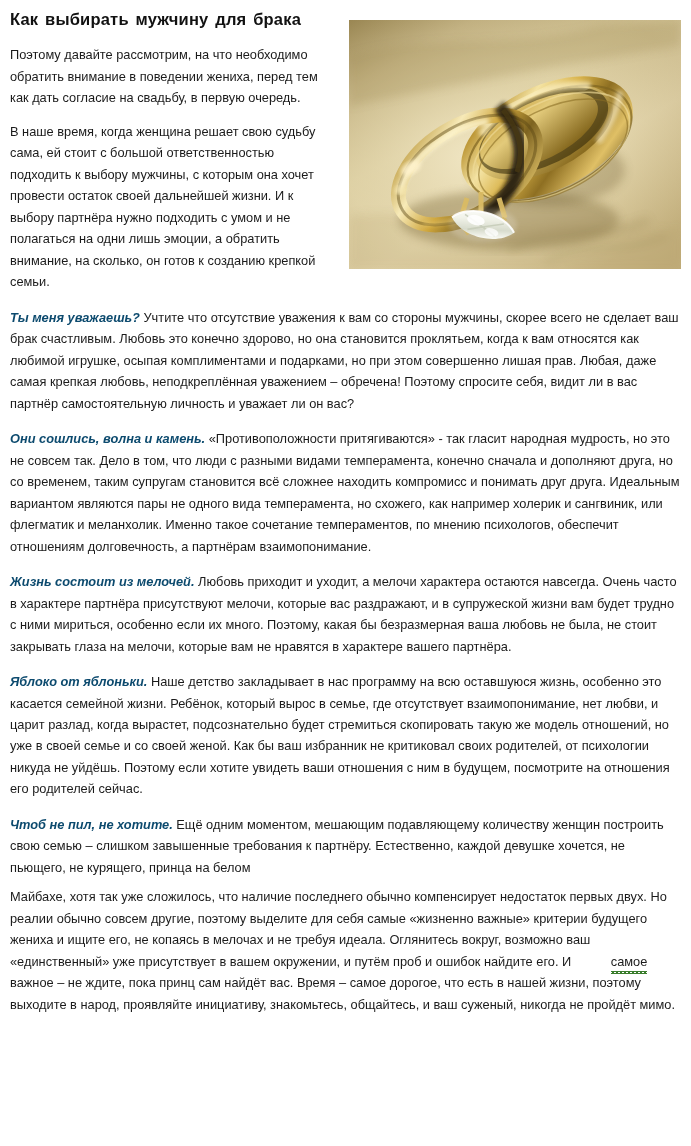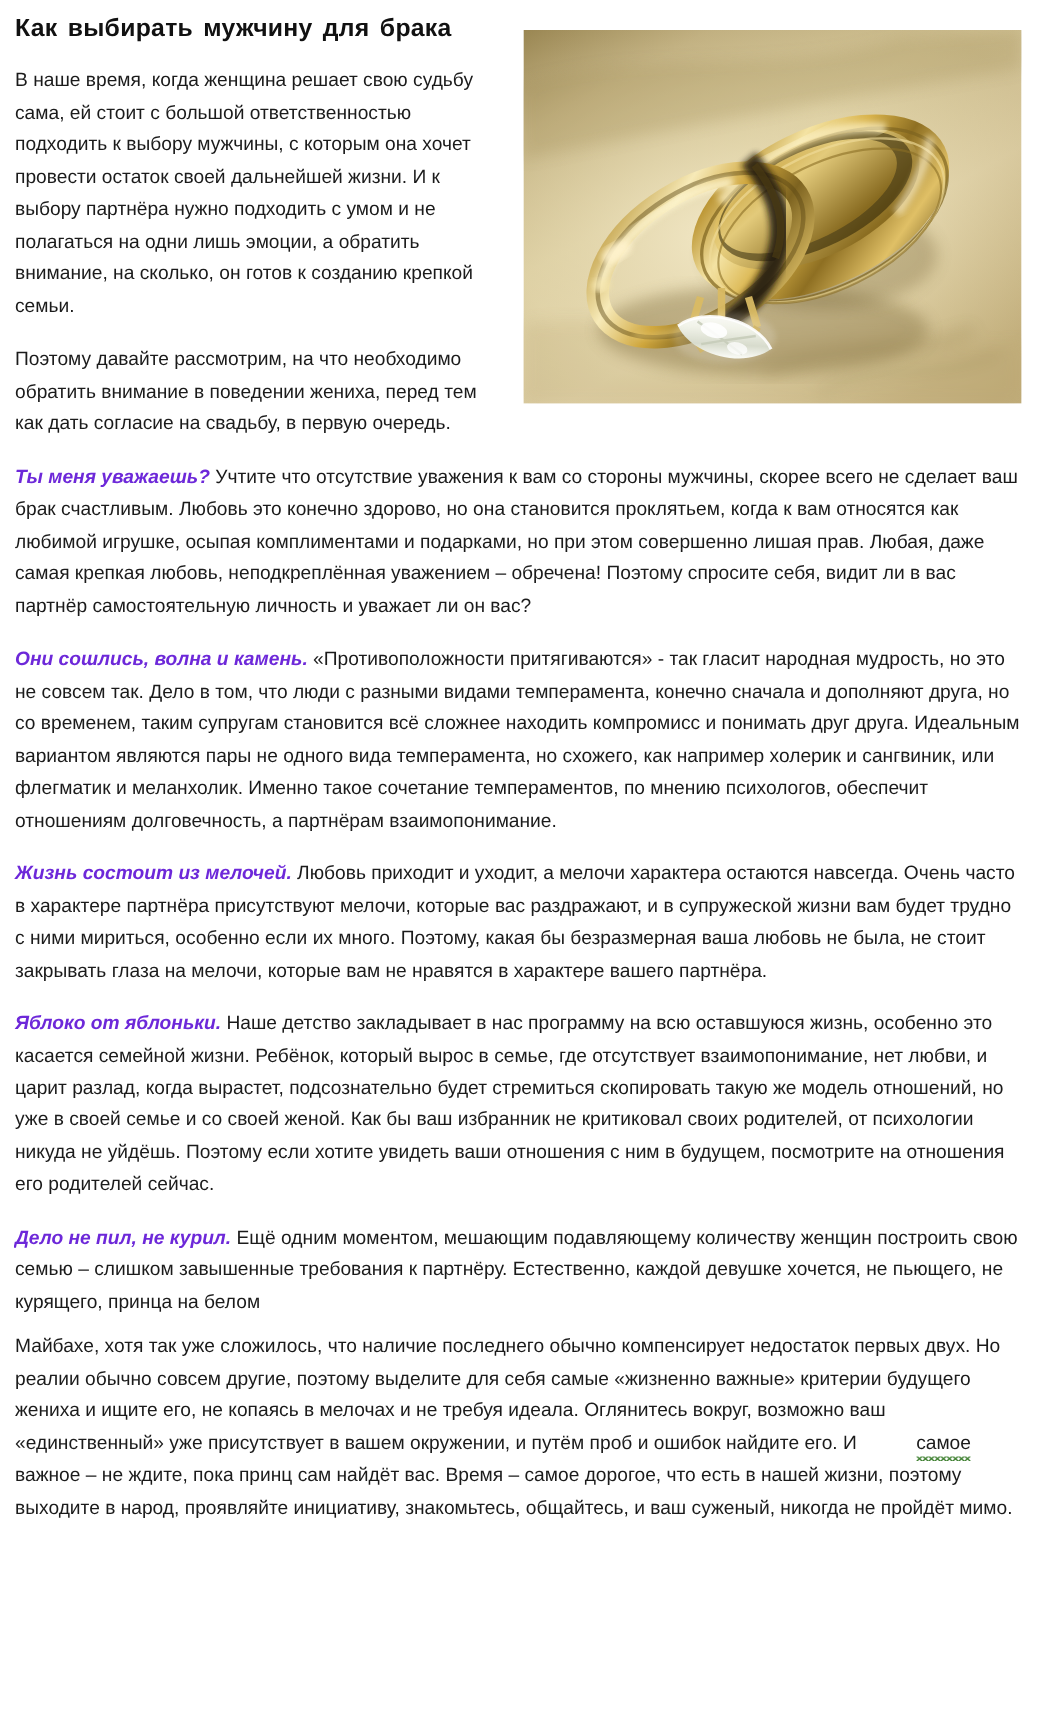--- a/index.html
+++ b/index.html
@@ -56,21 +56,21 @@
     color: #1b1b1b;
     text-align: left;
   }
   .para.gap-top   { margin-top: 14px; }
   .para.gap-small { margin-top: 8px; }
   .para.first     { margin-top: 12px; }
 
   .lead {
     font-weight: bold;
     font-style: italic;
-    color: #6d28d9;
+    color: #0c4a6e;
   }
 
   
   .squiggle {
     position: relative;
     display: inline-block;
     margin-left: 36px;
   }
   .squiggle::after {
     content: "";
@@ -195,45 +195,45 @@
 
       <ellipse cx="134" cy="205" rx="34" ry="17" fill="#ffffff" opacity="0.18" filter="url(#soft)"></ellipse>
 
       <ellipse cx="62" cy="148" rx="11" ry="6" fill="#fff3cd" opacity="0.85" filter="url(#soft)" transform="rotate(-30 62 148)"></ellipse>
       <ellipse cx="52" cy="170" rx="7" ry="4" fill="#f6e6ac" opacity="0.6" filter="url(#soft)"></ellipse>
     </svg>
   </div>
 
   <h1 class="page-title">Как выбирать мужчину для брака</h1>
 
+  <p class="para gap-top">
+    <span>Поэтому давайте рассмотрим, на что необходимо обратить внимание в поведении жениха, перед тем как дать согласие на свадьбу, в первую очередь.</span>
+  </p>
+
   <p class="para first">
     <span>В наше время, когда женщина решает свою судьбу сама, ей стоит с большой ответственностью подходить к выбору мужчины, с которым она хочет провести остаток своей дальнейшей жизни. И к выбору партнёра нужно подходить с умом и не полагаться на одни лишь эмоции, а обратить внимание, на сколько, он готов к созданию крепкой семьи.</span>
   </p>
 
   <p class="para gap-top">
-    <span>Поэтому давайте рассмотрим, на что необходимо обратить внимание в поведении жениха, перед тем как дать согласие на свадьбу, в первую очередь.</span>
-  </p>
-
-  <p class="para gap-top">
     <span class="lead">Ты меня уважаешь?</span><span> Учтите что отсутствие уважения к вам со стороны мужчины, скорее всего не сделает ваш брак счастливым. Любовь это конечно здорово, но она становится проклятьем, когда к вам относятся как любимой игрушке, осыпая комплиментами и подарками, но при этом совершенно лишая прав. Любая, даже самая крепкая любовь, неподкреплённая уважением – обречена! Поэтому спросите себя, видит ли в вас партнёр самостоятельную личность и уважает ли он вас?</span>
   </p>
 
   <p class="para gap-top">
     <span class="lead">Они сошлись, волна и камень.</span><span> «Противоположности  притягиваются» - так гласит народная мудрость, но это не совсем так. Дело в том, что люди с разными видами темперамента, конечно сначала и дополняют друга, но со временем, таким супругам становится всё сложнее находить компромисс и понимать друг друга. Идеальным вариантом являются пары не одного вида темперамента, но схожего, как например холерик и сангвиник, или флегматик и меланхолик. Именно такое сочетание темпераментов, по мнению психологов, обеспечит отношениям долговечность, а партнёрам взаимопонимание.</span>
   </p>
 
   <p class="para gap-top">
     <span class="lead">Жизнь состоит из мелочей.</span><span> Любовь приходит и уходит, а мелочи характера остаются навсегда. Очень часто в характере партнёра присутствуют мелочи, которые вас раздражают, и в супружеской жизни вам будет трудно с ними мириться, особенно если их много. Поэтому, какая бы безразмерная ваша любовь не была, не стоит закрывать глаза на мелочи, которые вам не нравятся в характере вашего партнёра.</span>
   </p>
 
   <p class="para gap-top">
     <span class="lead">Яблоко от яблоньки.</span><span> Наше детство закладывает в нас программу на всю оставшуюся жизнь, особенно это касается семейной жизни. Ребёнок, который вырос в семье, где отсутствует взаимопонимание, нет любви, и царит разлад, когда вырастет, подсознательно будет стремиться скопировать такую же модель отношений, но уже в своей семье и со своей женой. Как бы ваш избранник не критиковал своих родителей, от психологии никуда не уйдёшь. Поэтому если хотите увидеть ваши отношения с ним в будущем, посмотрите на отношения его родителей сейчас.</span>
   </p>
 
   <p class="para gap-top">
-    <span class="lead">Дело не пил, не курил.</span><span> Ещё одним моментом, мешающим подавляющему количеству женщин построить свою семью – слишком завышенные требования к партнёру. Естественно, каждой девушке хочется, не пьющего, не курящего, принца на белом</span>
+    <span class="lead">Чтоб не пил, не хотите.</span><span> Ещё одним моментом, мешающим подавляющему количеству женщин построить свою семью – слишком завышенные требования к партнёру. Естественно, каждой девушке хочется, не пьющего, не курящего, принца на белом</span>
   </p>
 
   <p class="para gap-small">
     <span>Майбахе, хотя так уже сложилось, что наличие последнего обычно компенсирует недостаток первых двух. Но реалии обычно совсем другие, поэтому выделите для себя самые «жизненно важные» критерии будущего жениха и ищите его, не копаясь в мелочах и не требуя идеала. Оглянитесь вокруг, возможно ваш «единственный» уже присутствует в вашем окружении, и путём проб и ошибок найдите его. И </span><span class="squiggle">самое</span><span> важное – не ждите, пока принц сам найдёт вас. Время – самое дорогое, что есть в нашей жизни, поэтому выходите в народ, проявляйте инициативу, знакомьтесь, общайтесь, и ваш суженый, никогда не пройдёт мимо.</span>
   </p>
 
 </div>
 
 </body></html>

